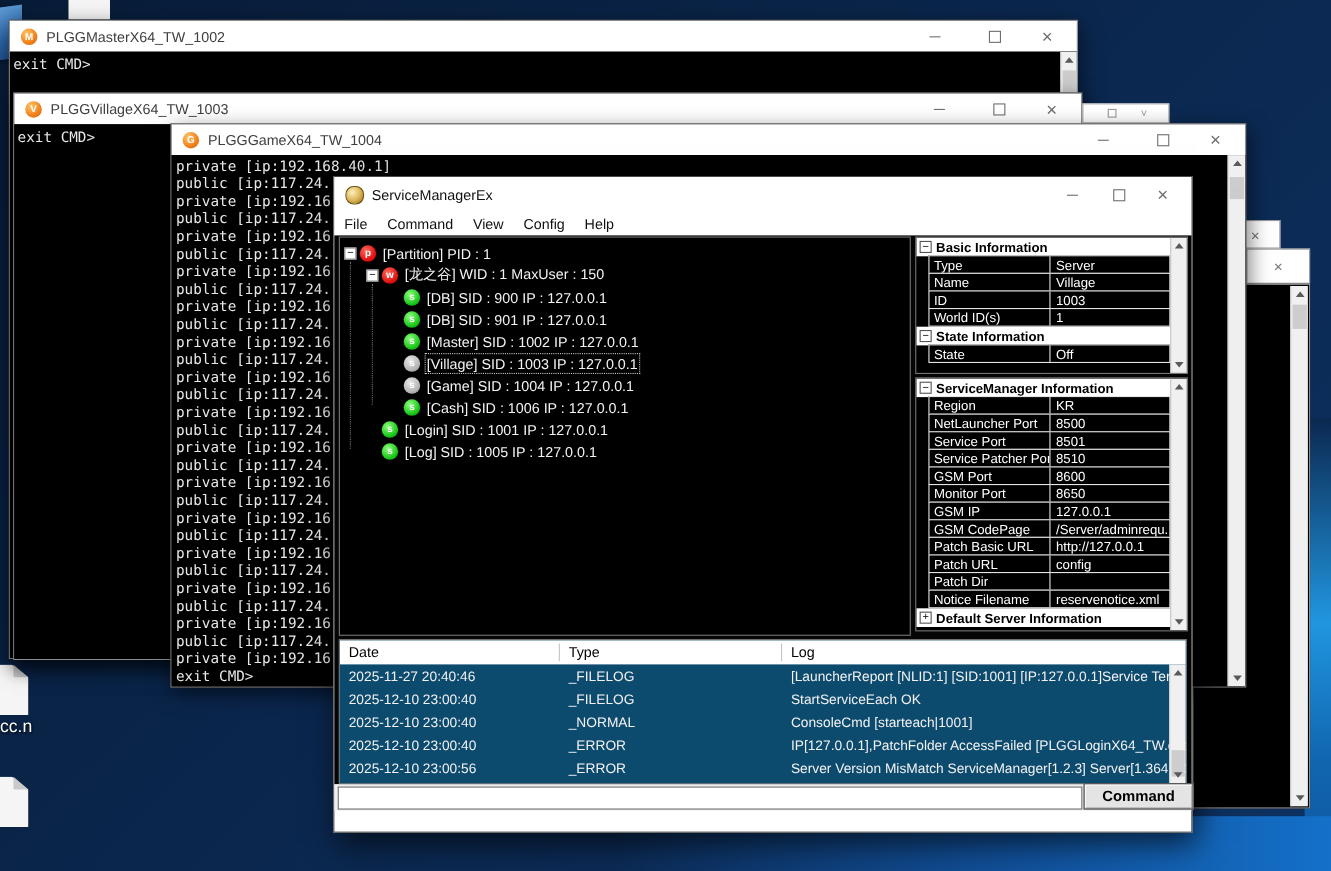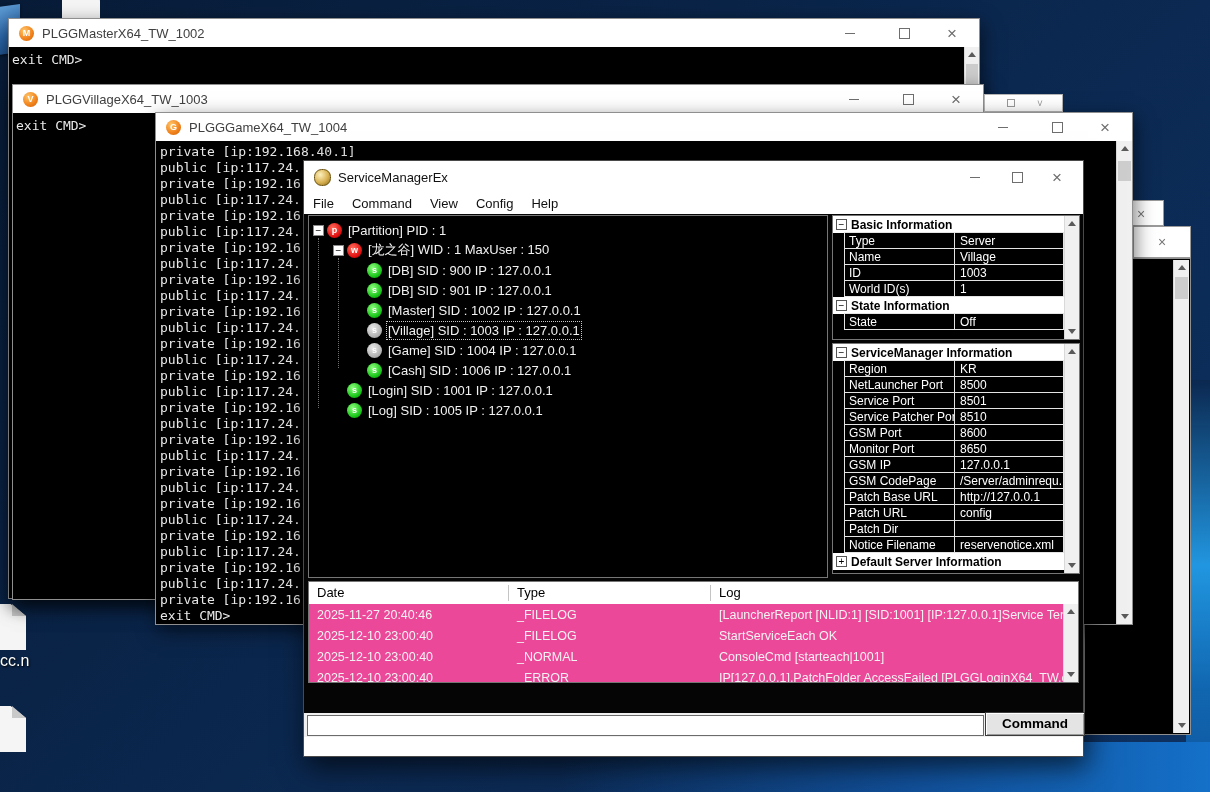--- a/index.html
+++ b/index.html
@@ -69,21 +69,21 @@
 
   
   .pgrid { position:absolute; width:248px; background:#000; border:1px solid #767676; overflow:hidden; }
   .pg-head { height:17px; background:#fff; color:#000; font-size:12px; font-weight:bold; display:flex; align-items:center; padding-left:3px; }
   .pg-sign { width:11px; height:11px; flex:none; border:1px solid #555; font-weight:normal; font-size:10px; line-height:9px; text-align:center; margin-right:4px; background:#fff; }
   .pg-row { display:flex; height:17px; margin-left:11px; margin-right:15px; border:1px solid #e4e4e4; margin-top:-1px; background:#000; }
   .pg-label { width:110px; flex:none; border-right:1px solid #e4e4e4; color:#fff; font-size:12px; padding:1px 4px; white-space:nowrap; overflow:hidden; }
   .pg-value { flex:1; color:#fff; font-size:12px; padding:1px 5px; white-space:nowrap; overflow:hidden; }
 
   
-  .logpanel { position:absolute; left:4px; top:420px; width:771px; height:102px; background:#ec4899; border:1px solid #767676; overflow:hidden; }
+  .logpanel { position:absolute; left:4px; top:420px; width:771px; height:132px; background:#0c4a6e; border:1px solid #767676; overflow:hidden; }
   .log-head { display:flex; height:22px; background:#fff; color:#000; font-size:13px; align-items:center; }
   .log-head .c { padding-left:8px; border-right:1px solid #c4c4c4; height:16px; line-height:16px; }
   .log-row { display:flex; height:21px; color:#f2f2f2; font-size:12.5px; align-items:center; white-space:nowrap; }
   .log-row .c { padding-left:8px; overflow:hidden; }
   .c-date { width:200px; flex:none; } .c-type { width:202px; flex:none; } .c-log { flex:1; }
 
   
   .cmd-strip { position:absolute; left:0; top:552px; right:0; height:24px; background:#f0f0f0; }
   .cmd-input { position:absolute; left:3px; top:554px; width:677px; height:21px; border:1px solid #6b6b6b; background:#fff; font-size:13px; padding:0 4px; font-family:"Liberation Sans",sans-serif; }
   .cmd-btn { position:absolute; left:681px; top:551px; width:100px; height:24px; background:#e4e4e4; border:1px solid #3c3c3c;
@@ -414,21 +414,21 @@
             <span class="pg-label">GSM IP</span>
             <span class="pg-value">127.0.0.1</span>
           </div>
 
           <div class="pg-row">
             <span class="pg-label">GSM CodePage</span>
             <span class="pg-value">/Server/adminrequ...</span>
           </div>
 
           <div class="pg-row">
-            <span class="pg-label">Patch Base URL</span>
+            <span class="pg-label">Patch Basic URL</span>
             <span class="pg-value">http://127.0.0.1</span>
           </div>
 
           <div class="pg-row">
             <span class="pg-label">Patch URL</span>
             <span class="pg-value">config</span>
           </div>
 
           <div class="pg-row">
             <span class="pg-label">Patch Dir</span>

